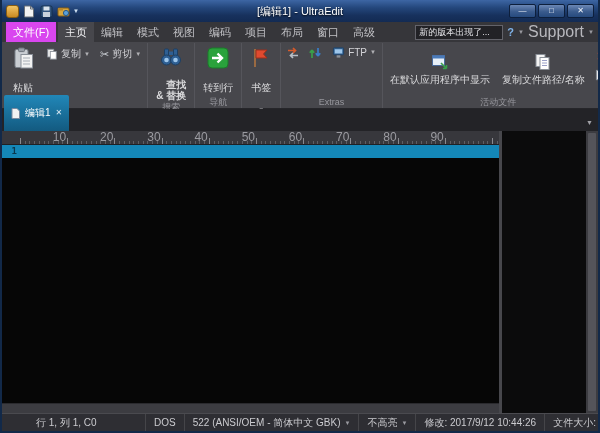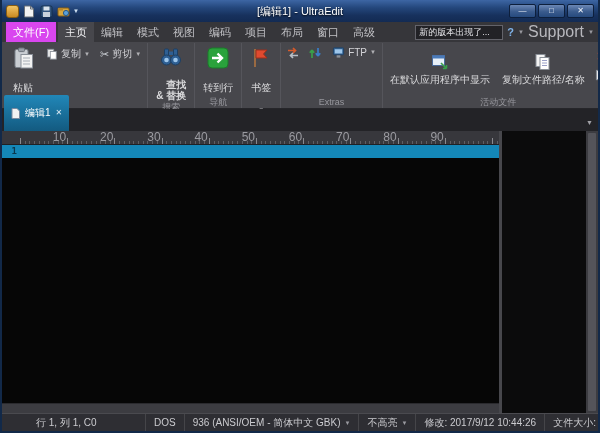--- a/index.html
+++ b/index.html
@@ -361,21 +361,21 @@
   </div>
 
   <div class="statusbar">
     <div class="sseg wide">
       <span>行 1, 列 1, C0</span>
     </div>
     <div class="sseg">
       <span>DOS</span>
     </div>
     <div class="sseg">
-      <span>936  (ANSI/OEM - 简体中文 GBK)</span>
+      <span>522  (ANSI/OEM - 简体中文 GBK)</span>
       <span class="scaret">▼</span>
     </div>
     <div class="sseg">
       <span>不高亮</span>
       <span class="scaret">▼</span>
     </div>
     <div class="sseg">
       <span>修改: 2017/9/12 10:44:26</span>
     </div>
     <div class="sfill"></div>

